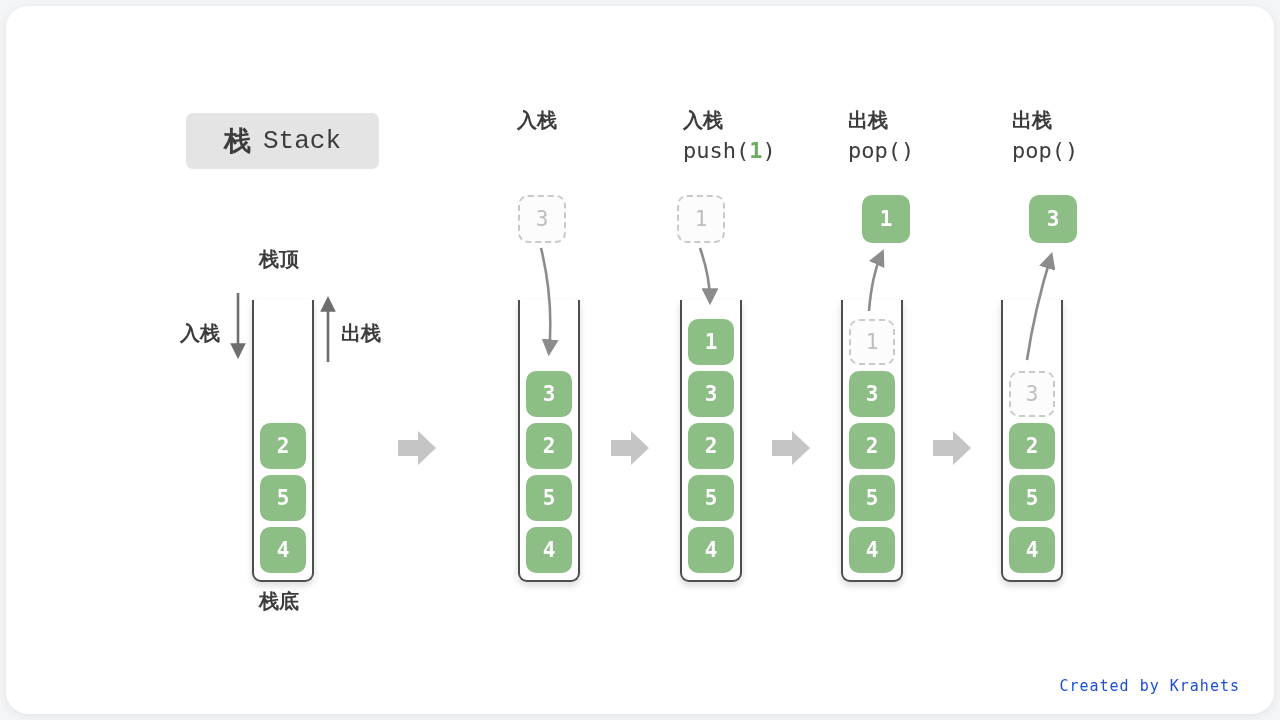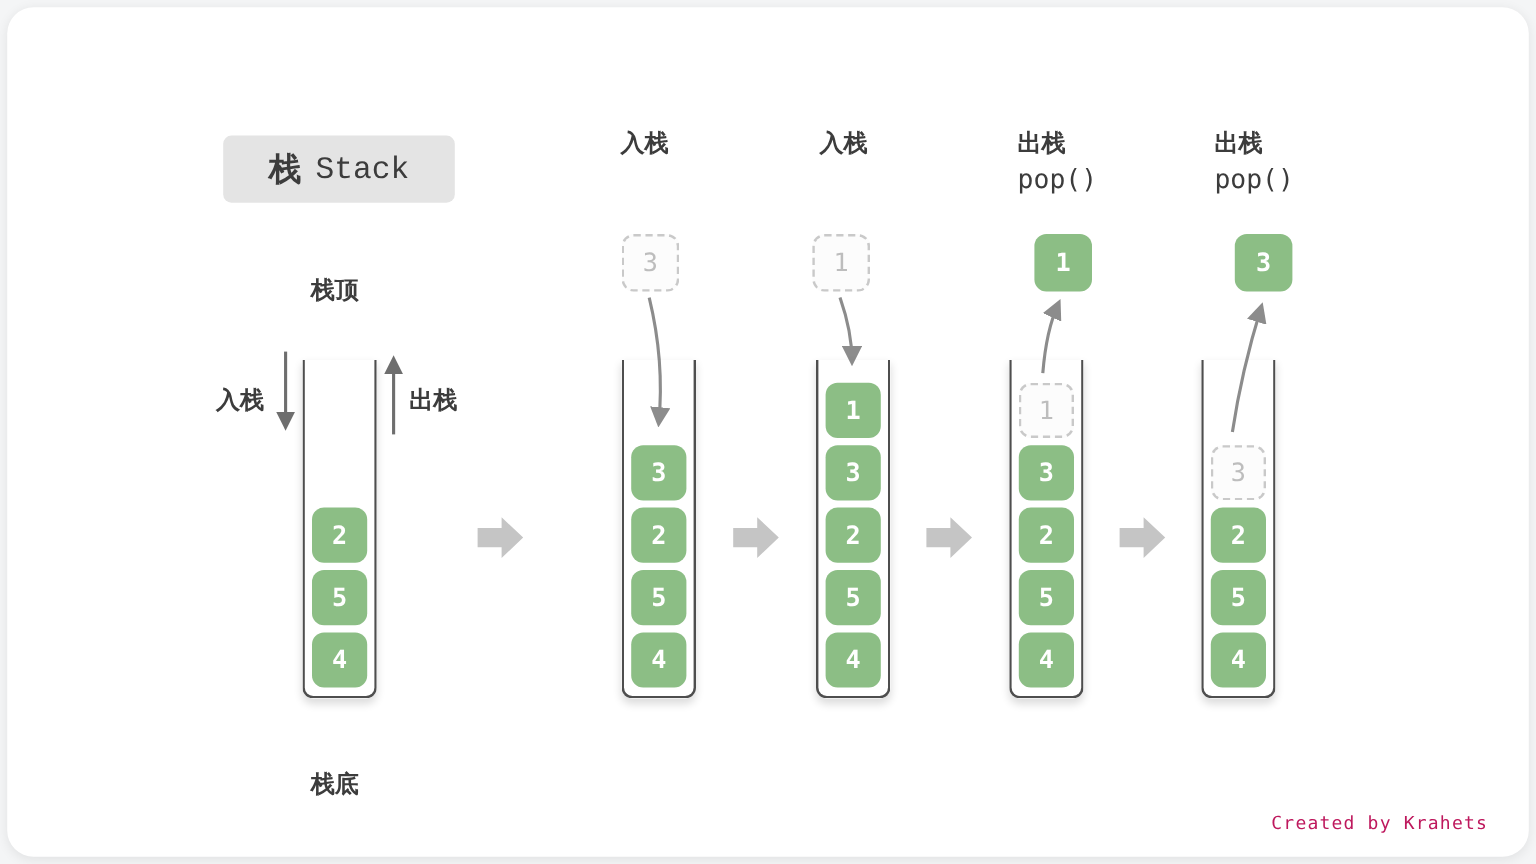--- a/index.html
+++ b/index.html
@@ -88,21 +88,21 @@
     display:flex;align-items:center;justify-content:center;
   }
   .float-box.solid{background:var(--green);color:#fff;font-weight:bold;}
   .float-box.dashed{
     background:#fcfcfc;border:2px dashed var(--ghost-border);
     color:var(--ghost-text);
   }
   .watermark{
     right:40px;bottom:25px;
     font-family:"DejaVu Sans Mono","Liberation Mono",monospace;
-    font-size:15px;color:#be185d;letter-spacing:1px;
+    font-size:15px;color:#1d4ed8;letter-spacing:1px;
   }
   svg.overlay{position:absolute;inset:0;pointer-events:none;}
 </style>
 </head>
 <body>
 
 <div class="card"></div>
 
 <svg class="overlay" width="1280" height="720" viewBox="0 0 1280 720">
   <defs>
@@ -127,30 +127,31 @@
   <path d="M611,440 L631,440 L631,431 L649,448 L631,465 L631,456 L611,456 Z" fill="#c5c5c5"></path>
   <path d="M772,440 L792,440 L792,431 L810,448 L792,465 L792,456 L772,456 Z" fill="#c5c5c5"></path>
   <path d="M933,440 L953,440 L953,431 L971,448 L953,465 L953,456 L933,456 Z" fill="#c5c5c5"></path>
 </svg>
 
 <div class="abs title-box">
   <span class="title-zh">栈</span>
   <span class="title-en">Stack</span>
 </div>
 
-<div class="abs zh-label" style="left:259px;top:228px;">栈顶</div>
-<div class="abs zh-label" style="left:259px;top:640px;">栈底</div>
+<div class="abs zh-label" style="left:259px;top:246px;">栈顶</div>
+<div class="abs zh-label" style="left:259px;top:588px;">栈底</div>
 <div class="abs zh-label" style="left:180px;top:320px;">入栈</div>
 <div class="abs zh-label" style="left:341px;top:320px;">出栈</div>
 
 <div class="abs op" style="left:517px;top:107px;">
   <div class="op-zh">入栈</div>
 </div>
 <div class="abs op" style="left:683px;top:107px;">
   <div class="op-zh">入栈</div>
+  <div class="op-code"><span>push(</span><span class="op-arg">1</span><span>)</span></div>
 </div>
 <div class="abs op" style="left:848px;top:107px;">
   <div class="op-zh">出栈</div>
   <div class="op-code"><span>pop(</span><span class="op-arg"></span><span>)</span></div>
 </div>
 <div class="abs op" style="left:1012px;top:107px;">
   <div class="op-zh">出栈</div>
   <div class="op-code"><span>pop(</span><span class="op-arg"></span><span>)</span></div>
 </div>
 

